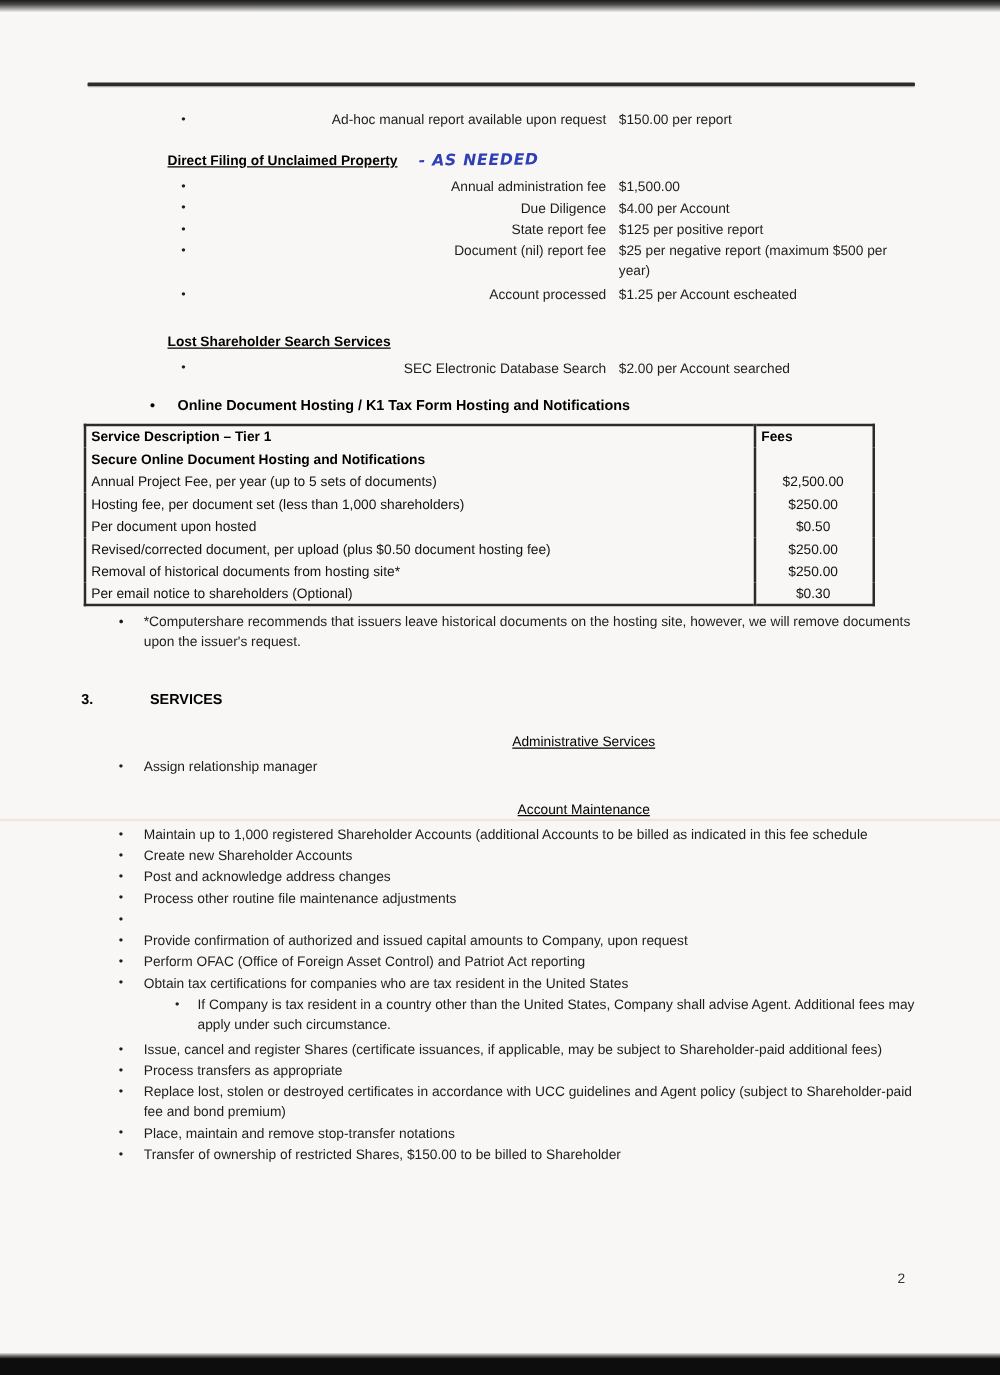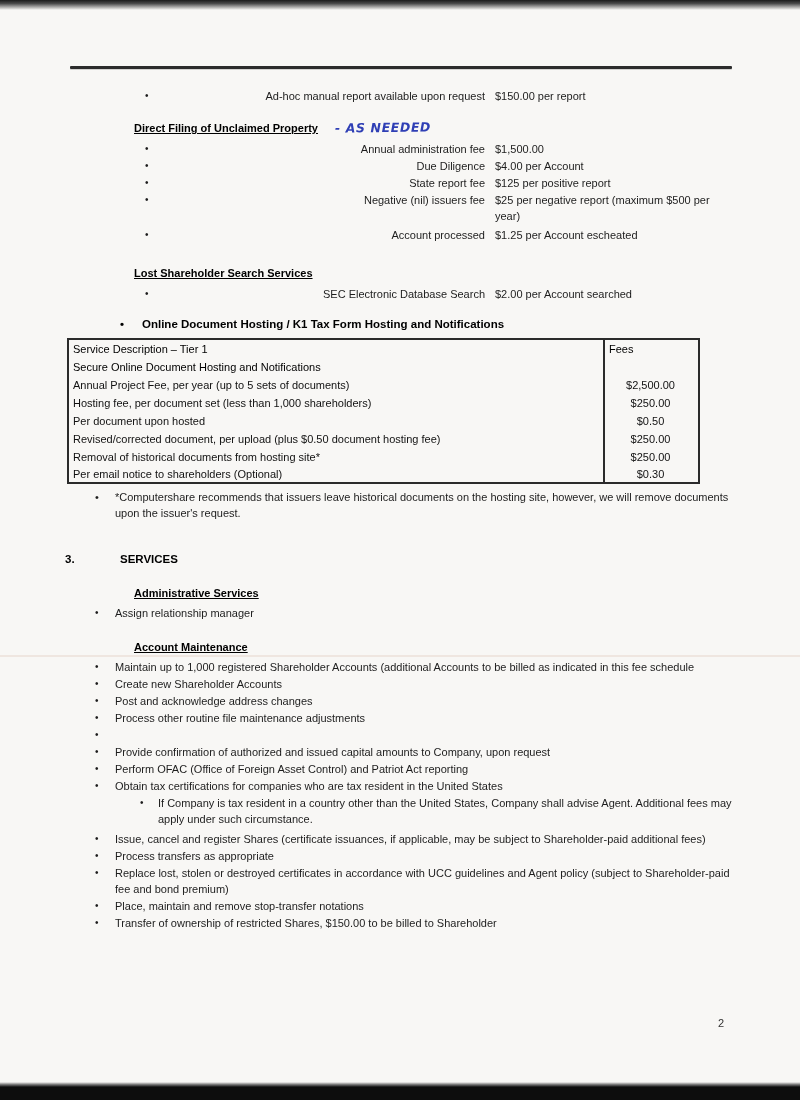--- a/index.html
+++ b/index.html
@@ -42,29 +42,29 @@
     font-size:12.5px; letter-spacing:0.6px; transform:rotate(-0.6deg);
   }
 
   .hosting-heading { margin-left:120px; margin-top:14px; font-weight:bold; color:#000;
                      display:grid; grid-template-columns:22px auto; font-size:11.5px; }
 
   .fees-table { margin-left:67px; margin-top:6px; width:633px; border-collapse:collapse;
                 border:2px solid #2b2b2b; color:#111; }
   .fees-table td { padding:2px 4px 1px 4px; line-height:14px; height:18px; vertical-align:bottom; }
   .fees-table .feecol { border-left:2px solid #2b2b2b; width:95px; }
-  .fees-table .thead td, .fees-table .tsub td { font-weight:normal; color:#000; vertical-align:middle; }
+  .fees-table .thead td, .fees-table .tsub td { font-weight:bold; color:#000; vertical-align:middle; }
   .fees-table .amt { text-align:center; padding-right:6px; }
 
   .footnote { margin-left:95px; margin-top:5px; display:grid; grid-template-columns:20px 640px; }
 
   .services-title { margin-left:65px; margin-top:30px; display:grid; grid-template-columns:55px auto;
                     font-weight:bold; color:#000; font-size:11.5px; }
 
-  .sub-heading { margin-left:118px; margin-top:18px; font-weight:bold; color:#000; }
+  .sub-heading { margin-left:118px; margin-top:18px; font-weight:normal; color:#000;text-align:center; }
   .blist { margin-left:95px; margin-top:4px; }
   .bitem { display:grid; grid-template-columns:20px 620px; margin-bottom:1px; }
   .bitem .b { font-size:10px; }
   .bitem.nested { margin-left:45px; grid-template-columns:18px 575px; margin-top:1px; }
 
   .pagenum { position:absolute; top:1015px; left:718px; color:#333; }
 </style>
 </head>
 <body>
 
@@ -96,21 +96,21 @@
         <span class="t">Due Diligence</span>
         <span class="f">$4.00 per Account</span>
       </div>
       <div class="fee-line">
         <span class="b">•</span>
         <span class="t">State report fee</span>
         <span class="f">$125 per positive report</span>
       </div>
       <div class="fee-line">
         <span class="b">•</span>
-        <span class="t">Negative (nil) issuers fee</span>
+        <span class="t">Document (nil) report fee</span>
         <span class="f">$25 per negative report (maximum $500 per year)</span>
       </div>
       <div class="fee-line gap">
         <span class="b">•</span>
         <span class="t">Account processed</span>
         <span class="f">$1.25 per Account escheated</span>
       </div>
     </div>
 
     <div class="heading mt22">

